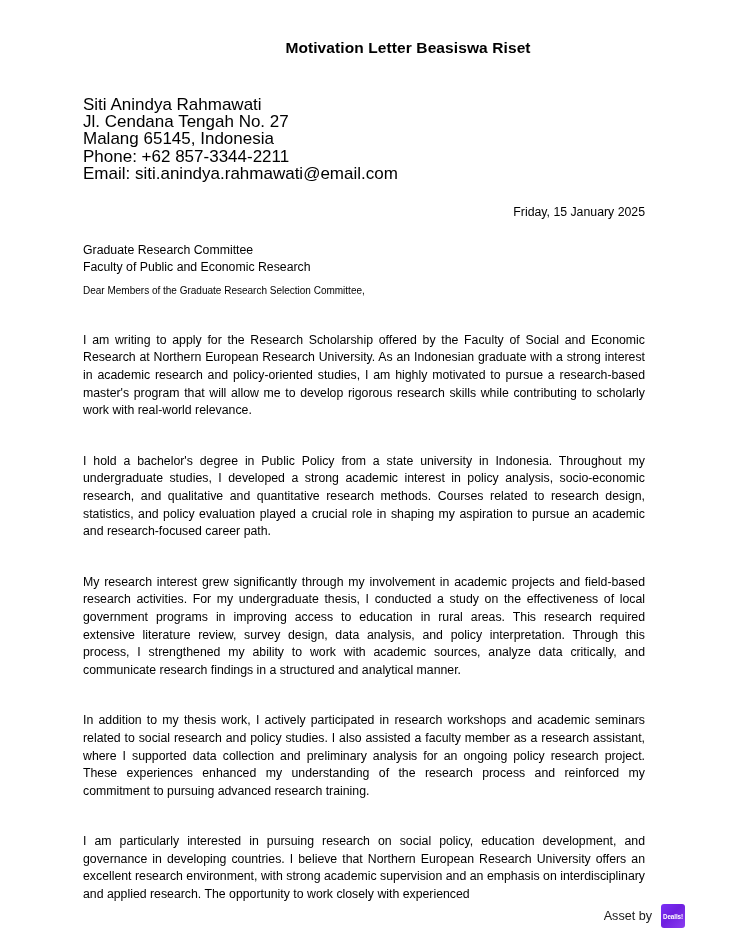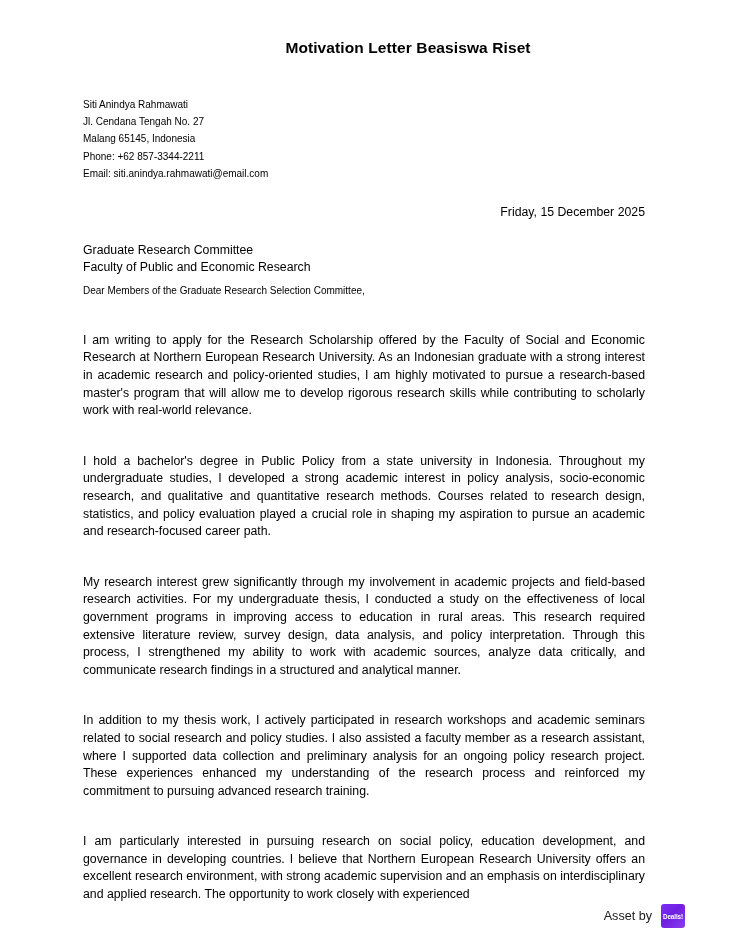--- a/index.html
+++ b/index.html
@@ -35,21 +35,21 @@
     line-height: 20px;
     padding-left: 43px;
   }
   .body-area {
     position: absolute;
     left: 83px;
     top: 96px;
     width: 562px;
   }
   .sender-block {
-    font-size: 10px;
+    font-size: 17px;
     line-height: 17.2px;
     text-align: left;
   }
   .sender-line { white-space: nowrap; }
   .date-line {
     margin-top: 22px;
     font-size: 12.3px;
     line-height: 17.2px;
     text-align: right;
   }
@@ -118,21 +118,21 @@
   <div class="body-area">
 
     <div class="sender-block">
       <div class="sender-line">Siti Anindya Rahmawati</div>
       <div class="sender-line">Jl. Cendana Tengah No. 27</div>
       <div class="sender-line">Malang 65145, Indonesia</div>
       <div class="sender-line">Phone: +62 857-3344-2211</div>
       <div class="sender-line">Email: siti.anindya.rahmawati@email.com</div>
     </div>
 
-    <div class="date-line">Friday, 15 December 2025</div>
+    <div class="date-line">Friday, 15 January 2025</div>
 
     <div class="recipient-block">
       <div>Graduate Research Committee</div>
       <div>Faculty of Public and Economic Research</div>
     </div>
 
     <div class="salutation">Dear Members of the Graduate Research Selection Committee,</div>
 
     <p class="para">I am writing to apply for the Research Scholarship offered by the Faculty of Social and Economic Research at Northern European Research University. As an Indonesian graduate with a strong interest in academic research and policy-oriented studies, I am highly motivated to pursue a research-based master's program that will allow me to develop rigorous research skills while contributing to scholarly work with real-world relevance.</p>
     <p class="para">I hold a bachelor's degree in Public Policy from a state university in Indonesia. Throughout my undergraduate studies, I developed a strong academic interest in policy analysis, socio-economic research, and qualitative and quantitative research methods. Courses related to research design, statistics, and policy evaluation played a crucial role in shaping my aspiration to pursue an academic and research-focused career path.</p>

